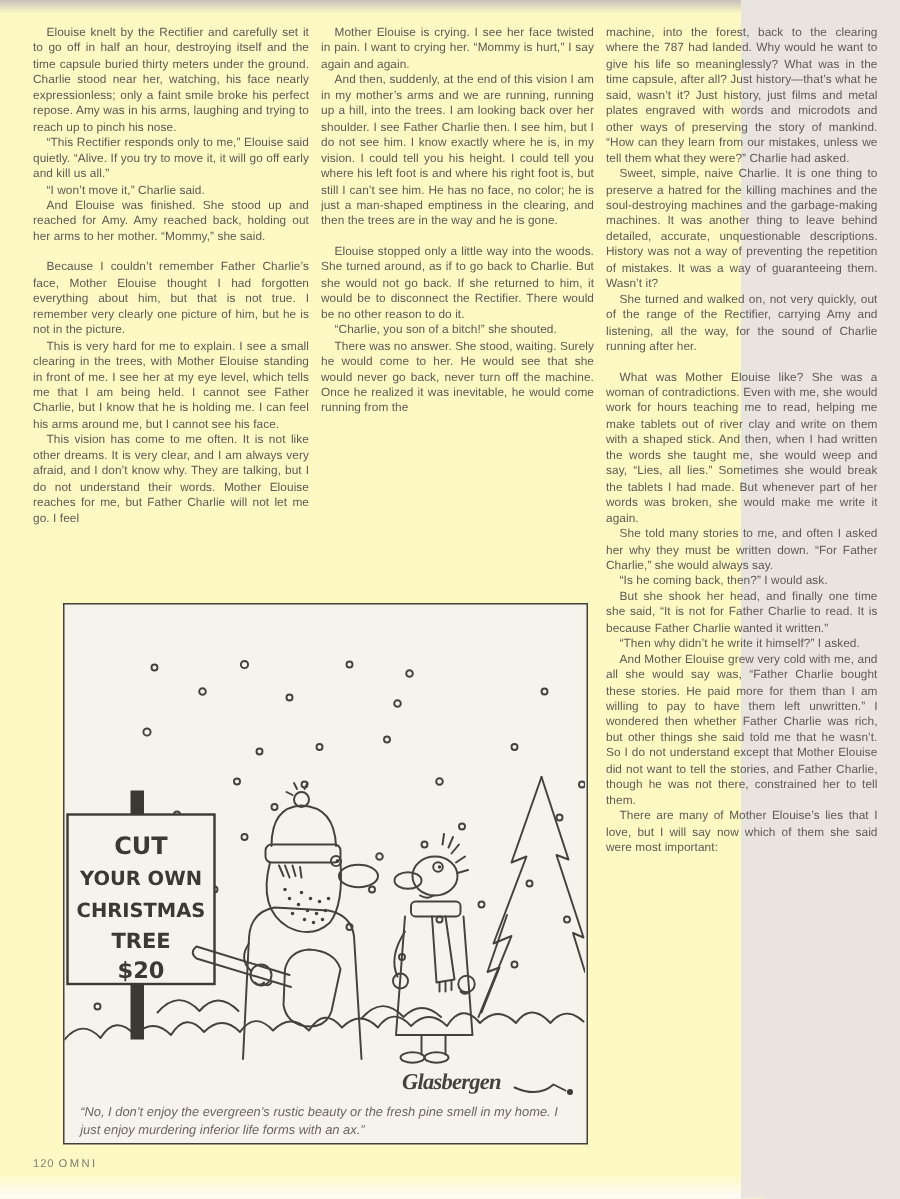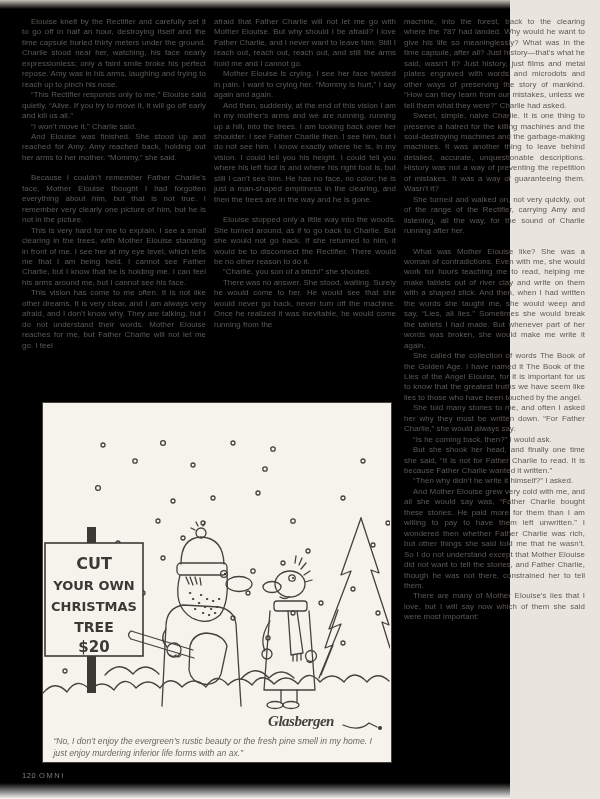--- a/index.html
+++ b/index.html
@@ -1,18 +1,18 @@
 <!DOCTYPE html>
 <html><head>
 <meta charset="utf-8">
 <style>
   html,body{margin:0;padding:0;}
   body{width:600px;height:799px;overflow:hidden;background:#e9e5de;}
-  .page{position:relative;width:494px;height:799px;background:#000000;
-        font-family:"Liberation Sans",sans-serif;padding-left:16px;}
+  .page{position:relative;width:494px;height:799px;background:#fef9c3;
+        font-family:"Liberation Sans",sans-serif;}
   .page::before{content:"";position:absolute;left:0;top:0;width:100%;height:9px;
         background:linear-gradient(#c6c1ba,rgba(198,193,186,0));pointer-events:none;}
   .page::after{content:"";position:absolute;left:0;bottom:0;width:100%;height:16px;
         background:linear-gradient(rgba(252,251,248,0),#fcfbf8);pointer-events:none;}
 
   .col{position:absolute;top:17px;color:#5e5954;font-size:7.9px;line-height:10.45px;
        text-align:justify;overflow:hidden;letter-spacing:.05px;}
   .col1{left:22px;width:184px;height:384px;}
   .col2{left:214px;width:182px;height:384px;}
   .col3{left:404px;width:181px;height:746px;}
@@ -44,33 +44,31 @@
   <div class="col col1">
       <p class="para ind">Elouise knelt by the Rectifier and carefully set it to go off in half an hour, destroying itself and the time capsule buried thirty meters under the ground. Charlie stood near her, watching, his face nearly expressionless; only a faint smile broke his perfect repose. Amy was in his arms, laughing and trying to reach up to pinch his nose.</p>
       <p class="para ind">“This Rectifier responds only to me,” Elouise said quietly. “Alive. If you try to move it, it will go off early and kill us all.”</p>
       <p class="para ind">“I won’t move it,” Charlie said.</p>
       <p class="para ind">And Elouise was finished. She stood up and reached for Amy. Amy reached back, holding out her arms to her mother. “Mommy,” she said.</p>
       <p class="para ind gap">Because I couldn’t remember Father Charlie’s face, Mother Elouise thought I had forgotten everything about him, but that is not true. I remember very clearly one picture of him, but he is not in the picture.</p>
       <p class="para ind">This is very hard for me to explain. I see a small clearing in the trees, with Mother Elouise standing in front of me. I see her at my eye level, which tells me that I am being held. I cannot see Father Charlie, but I know that he is holding me. I can feel his arms around me, but I cannot see his face.</p>
       <p class="para ind">This vision has come to me often. It is not like other dreams. It is very clear, and I am always very afraid, and I don’t know why. They are talking, but I do not understand their words. Mother Elouise reaches for me, but Father Charlie will not let me go. I feel</p>
     </div>
   <div class="col col2">
-      <p class="para">afraid that Father Charlie will not let me go with Mother Elouise. But why should I be afraid? I love Father Charlie, and I never want to leave him. Still I reach out, reach out, reach out, and still the arms hold me and I cannot go.</p>
       <p class="para ind">Mother Elouise is crying. I see her face twisted in pain. I want to crying her. “Mommy is hurt,” I say again and again.</p>
       <p class="para ind">And then, suddenly, at the end of this vision I am in my mother’s arms and we are running, running up a hill, into the trees. I am looking back over her shoulder. I see Father Charlie then. I see him, but I do not see him. I know exactly where he is, in my vision. I could tell you his height. I could tell you where his left foot is and where his right foot is, but still I can’t see him. He has no face, no color; he is just a man-shaped emptiness in the clearing, and then the trees are in the way and he is gone.</p>
       <p class="para ind gap">Elouise stopped only a little way into the woods. She turned around, as if to go back to Charlie. But she would not go back. If she returned to him, it would be to disconnect the Rectifier. There would be no other reason to do it.</p>
       <p class="para ind">“Charlie, you son of a bitch!” she shouted.</p>
       <p class="para ind">There was no answer. She stood, waiting. Surely he would come to her. He would see that she would never go back, never turn off the machine. Once he realized it was inevitable, he would come running from the</p>
     </div>
   <div class="col col3">
       <p class="para">machine, into the forest, back to the clearing where the 787 had landed. Why would he want to give his life so meaninglessly? What was in the time capsule, after all? Just history—that’s what he said, wasn’t it? Just history, just films and metal plates engraved with words and microdots and other ways of preserving the story of mankind. “How can they learn from our mistakes, unless we tell them what they were?” Charlie had asked.</p>
       <p class="para ind">Sweet, simple, naive Charlie. It is one thing to preserve a hatred for the killing machines and the soul-destroying machines and the garbage-making machines. It was another thing to leave behind detailed, accurate, unquestionable descriptions. History was not a way of preventing the repetition of mistakes. It was a way of guaranteeing them. Wasn’t it?</p>
       <p class="para ind">She turned and walked on, not very quickly, out of the range of the Rectifier, carrying Amy and listening, all the way, for the sound of Charlie running after her.</p>
       <p class="para ind gap">What was Mother Elouise like? She was a woman of contradictions. Even with me, she would work for hours teaching me to read, helping me make tablets out of river clay and write on them with a shaped stick. And then, when I had written the words she taught me, she would weep and say, “Lies, all lies.” Sometimes she would break the tablets I had made. But whenever part of her words was broken, she would make me write it again.</p>
-      <p class="para ind">She called the collection of words The Book of the Golden Age. I have named it The Book of the Lies of the Angel Elouise, for it is important for us to know that the greatest truths we have seem like lies to those who have been touched by the angel.</p>
       <p class="para ind">She told many stories to me, and often I asked her why they must be written down. “For Father Charlie,” she would always say.</p>
       <p class="para ind">“Is he coming back, then?” I would ask.</p>
       <p class="para ind">But she shook her head, and finally one time she said, “It is not for Father Charlie to read. It is because Father Charlie wanted it written.”</p>
       <p class="para ind">“Then why didn’t he write it himself?” I asked.</p>
       <p class="para ind">And Mother Elouise grew very cold with me, and all she would say was, “Father Charlie bought these stories. He paid more for them than I am willing to pay to have them left unwritten.” I wondered then whether Father Charlie was rich, but other things she said told me that he wasn’t. So I do not understand except that Mother Elouise did not want to tell the stories, and Father Charlie, though he was not there, constrained her to tell them.</p>
       <p class="para ind">There are many of Mother Elouise’s lies that I love, but I will say now which of them she said were most important:</p>
     </div>
 
   <div class="cartoon">
     <svg width="347" height="358" viewBox="0 0 347 358">

